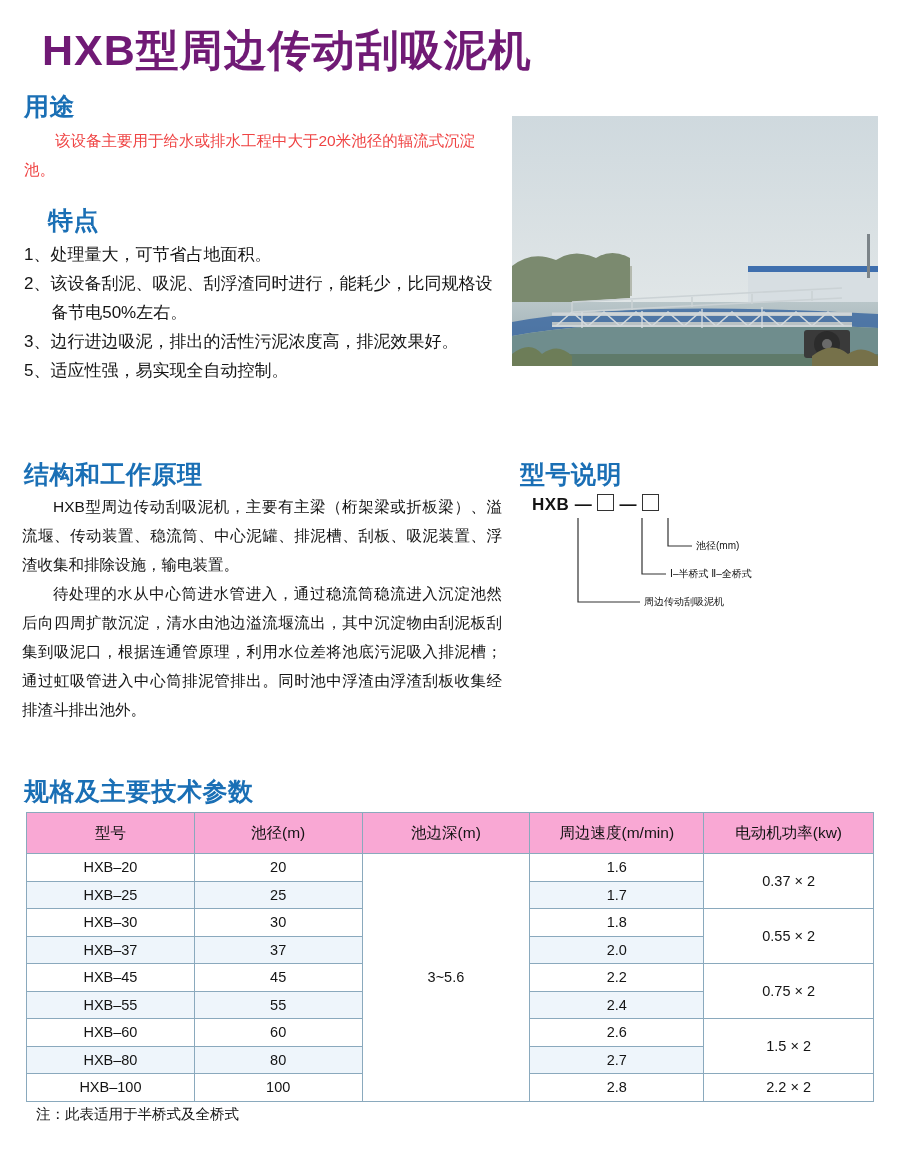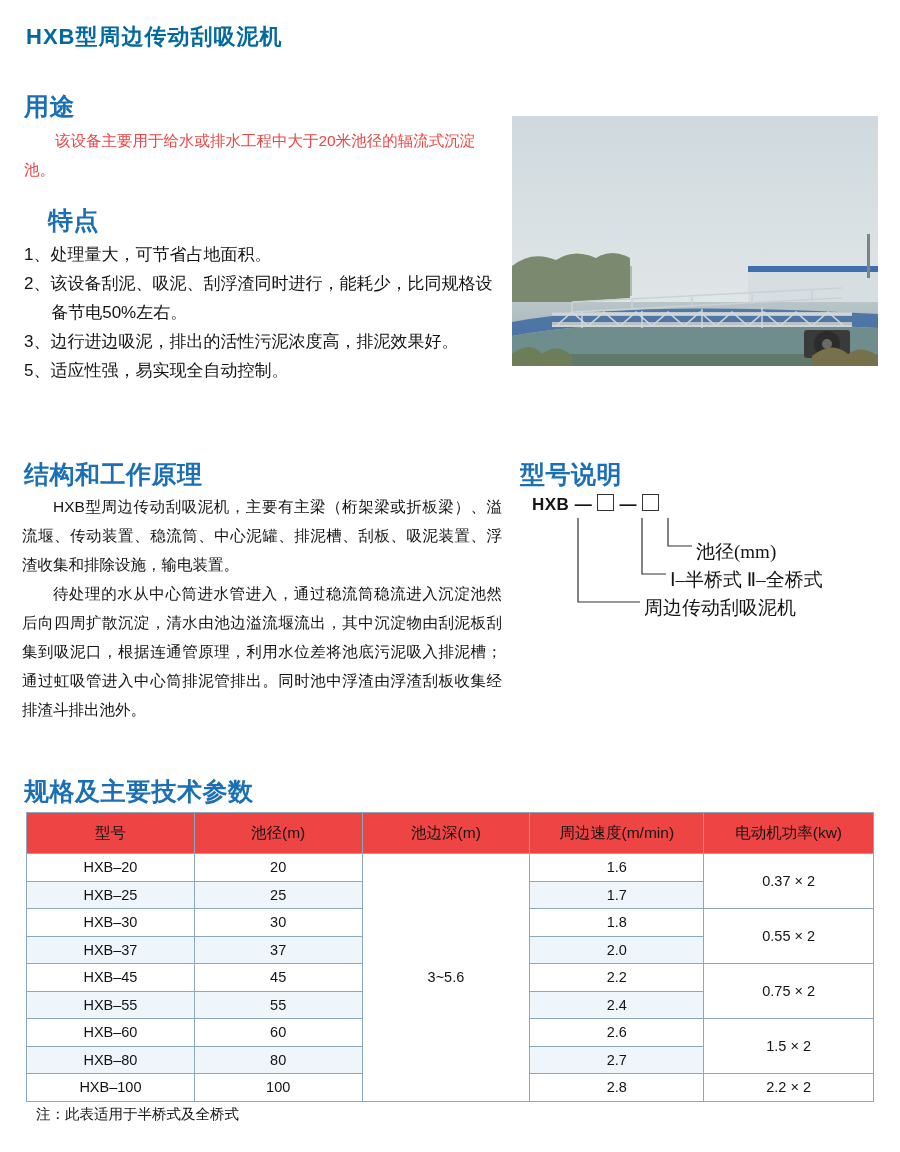--- a/index.html
+++ b/index.html
@@ -19,25 +19,25 @@
     position: relative;
     width: 900px;
     height: 1152px;
     padding: 0;
     box-sizing: border-box;
   }
 
   
   .doc-title {
     position: absolute;
-    left: 26px;
+    left: 42px;
     top: 22px;
-    font-size: 22px;
+    font-size: 43px;
     font-weight: bold;
-    color: #0369a1;
+    color: #701a75;
     letter-spacing: 1px;
     white-space: nowrap;
   }
 
   
   .sec-head {
     font-size: 25px;
     font-weight: bold;
     color: #1a6fb5;
     letter-spacing: 0.5px;
@@ -142,23 +142,22 @@
   }
   .model-box {
     display: inline-block;
     width: 15px;
     height: 15px;
     border: 1px solid #333;
     vertical-align: -1px;
   }
   .model-lbl {
     position: absolute;
-    font-size: 19px;
+    font-size: 10px;
     white-space: nowrap;
-    font-family: Liberation Serif, serif;
   }
   .m-l1 { left: 176px; top: 49px; }
   .m-l2 { left: 150px; top: 77px; }
   .m-l3 { left: 124px; top: 105px; }
 
   
   .sec-spec-head {
     position: absolute;
     left: 24px;
     top: 775px;
@@ -174,21 +173,21 @@
   }
   .spec-table th,
   .spec-table td {
     border: 1px solid #8aa9bd;
     text-align: center;
     height: 26.5px;
     font-weight: normal;
     padding: 0;
   }
   .spec-table thead th {
-    background: #ef4444;
+    background: #f9a8d4;
     height: 40px;
     font-size: 15.5px;
   }
   .spec-table tbody tr:nth-child(odd) td {
     background: #ffffff;
   }
   .spec-table tbody tr:nth-child(even) td {
     background: #eef5fb;
   }
   .spec-table td.span-cell {

